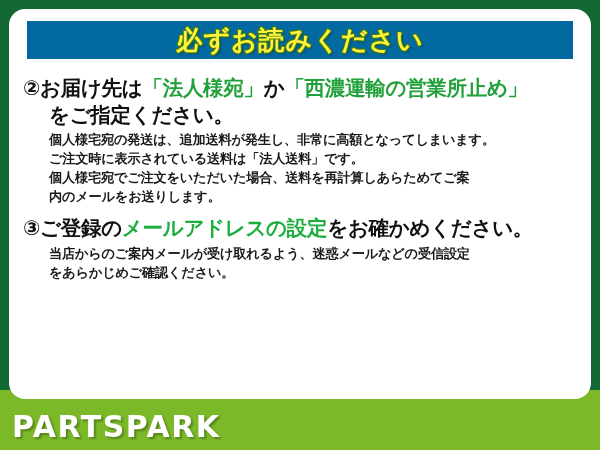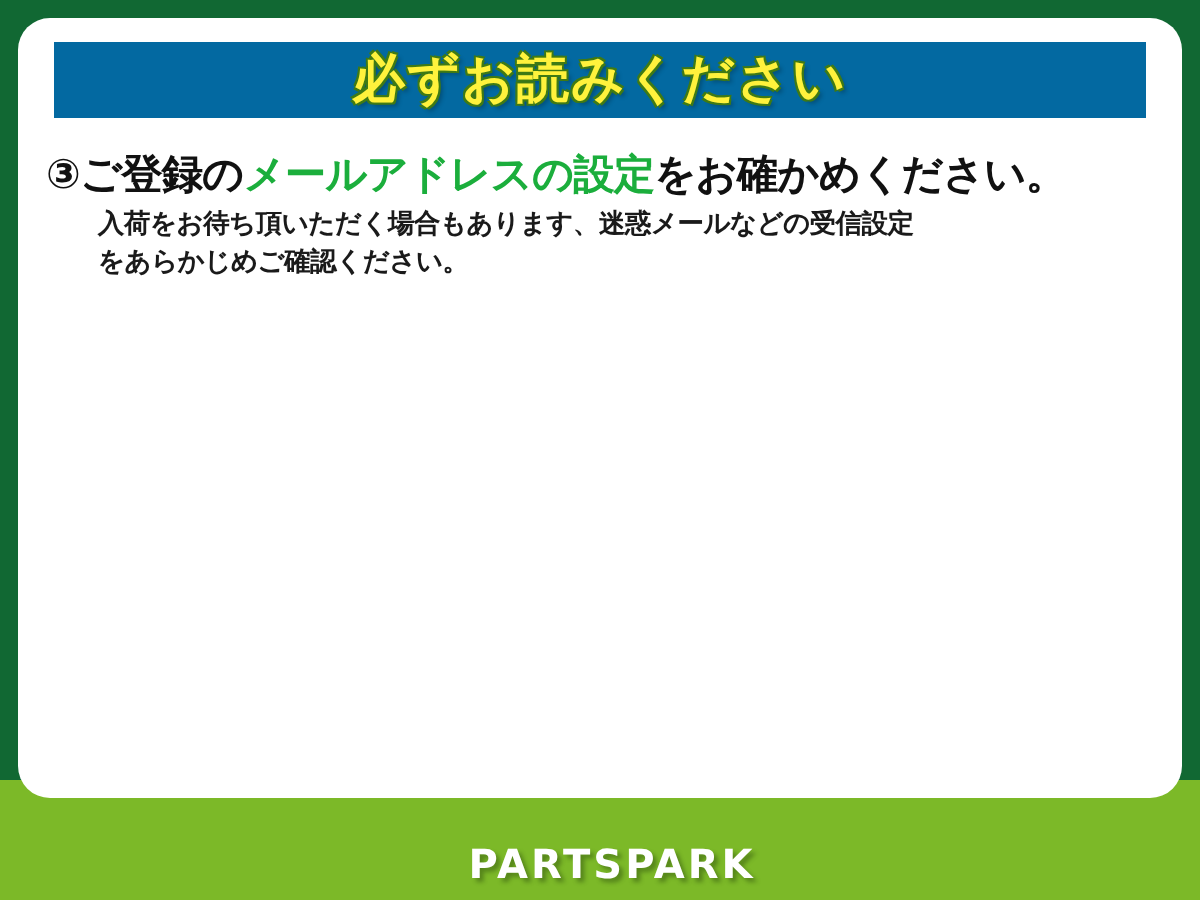--- a/index.html
+++ b/index.html
@@ -112,22 +112,22 @@
   .sec1 .headline { margin-top: 2px; }
   .sec2 { margin-top: 10px; }
   .sec2 .sub { margin-left: 26px; }
   .sec3 { margin-top: 9px; }
 
   .footer-logo {
     position: absolute;
     left: 0;
     right: 0;
     bottom: 6px;
-    text-align: center;
-    font-size: 20px;
+    text-align: left;
+    font-size: 30px;
     font-weight: bold;
     color: #ffffff;
     letter-spacing: 1.5px;
     text-shadow: 2px 2px 2px rgba(40,70,10,0.45);
     padding-left: 12px;
   }
 </style>
 </head>
 <body>
 
@@ -137,26 +137,36 @@
 
   <div class="card">
 
     <div class="title-bar">
       <span class="title-text">必ずお読みください</span>
     </div>
 
     <div class="content">
 
 
+      <div class="section sec2">
+        <div class="headline">
+          <span class="num">②</span><span>お届け先は</span><span class="hl-green-2">「法人様宛」</span><span>か</span><span class="hl-green-2">「西濃運輸の営業所止め」</span>
+        </div>
+        <div class="headline sub">をご指定ください。</div>
+        <div class="body-text">個人様宅宛の発送は、追加送料が発生し、非常に高額となってしまいます。
+ご注文時に表示されている送料は「法人送料」です。
+個人様宅宛でご注文をいただいた場合、送料を再計算しあらためてご案
+内のメールをお送りします。</div>
+      </div>
 
       <div class="section sec3">
         <div class="headline">
           <span class="num">③</span><span>ご登録の</span><span class="hl-green-3">メールアドレスの設定</span><span>をお確かめください。</span>
         </div>
-        <div class="body-text">入荷をお待ち頂いただく場合もあります、迷惑メールなどの受信設定
+        <div class="body-text">当店からのご案内メールが受け取れるよう、迷惑メールなどの受信設定
 をあらかじめご確認ください。</div>
       </div>
 
     </div>
   </div>
 
   <div class="footer-logo">PARTSPARK</div>
 
 </div>
 

